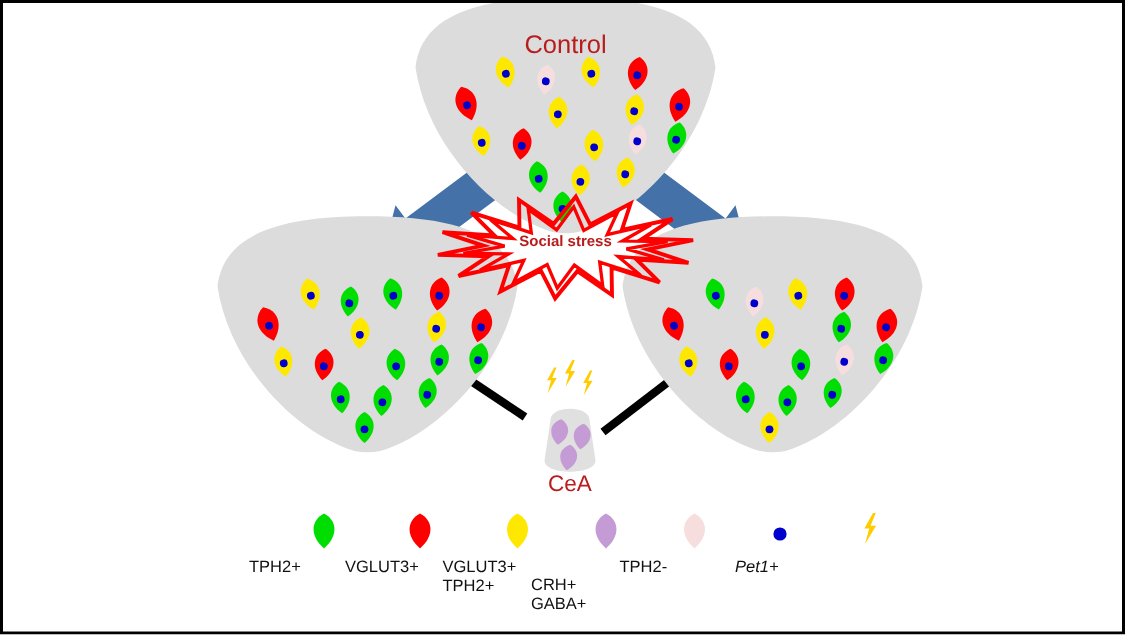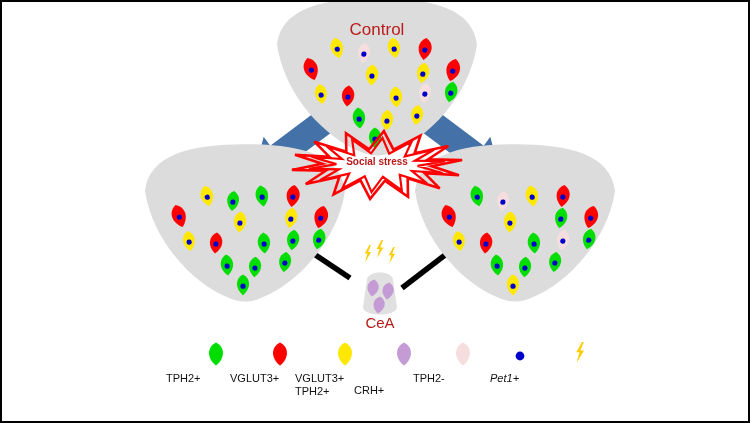--- a/index.html
+++ b/index.html
@@ -304,20 +304,21 @@
       </div>
       <div class="legend-label" style="left: 228px; top: 370px; width: 100px;">
         <div>VGLUT3+</div>
       </div>
       <div class="legend-label" style="left: 293px; top: 370px; width: 100px;">
         <div>VGLUT3+</div>
         <div>TPH2+</div>
       </div>
       <div class="legend-label" style="left: 352px; top: 370px; width: 100px; margin-top: 12px;">
         <div>CRH+</div>
+        <div>GABA+</div>
       </div>
       <div class="legend-label" style="left: 411px; top: 370px; width: 100px;">
         <div>TPH2-</div>
       </div>
       <div class="legend-label ital" style="left: 468px; top: 370px; width: 100px; padding-left: 20px;">
         <div>Pet1+</div>
       </div>
       <div class="legend-label" style="left: 528px; top: 370px; width: 100px;">
       </div>
     </div>

